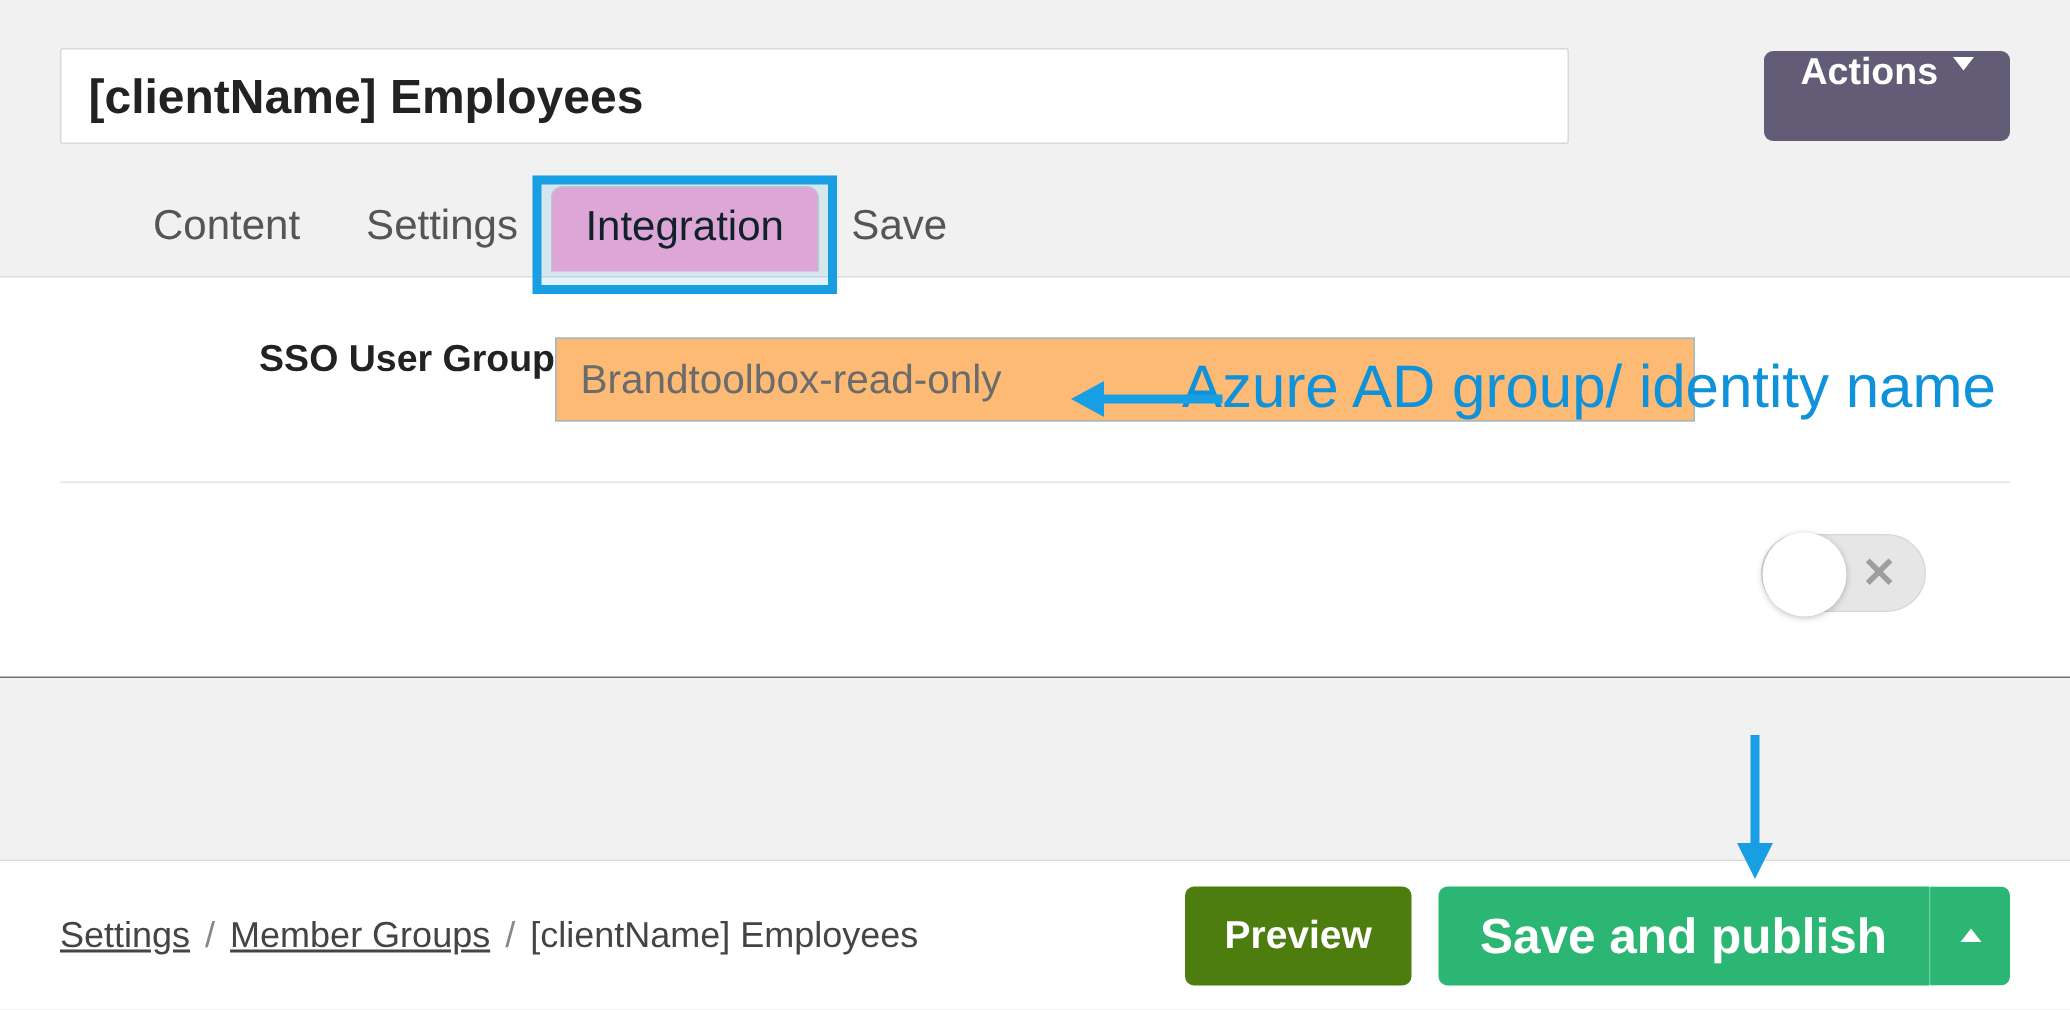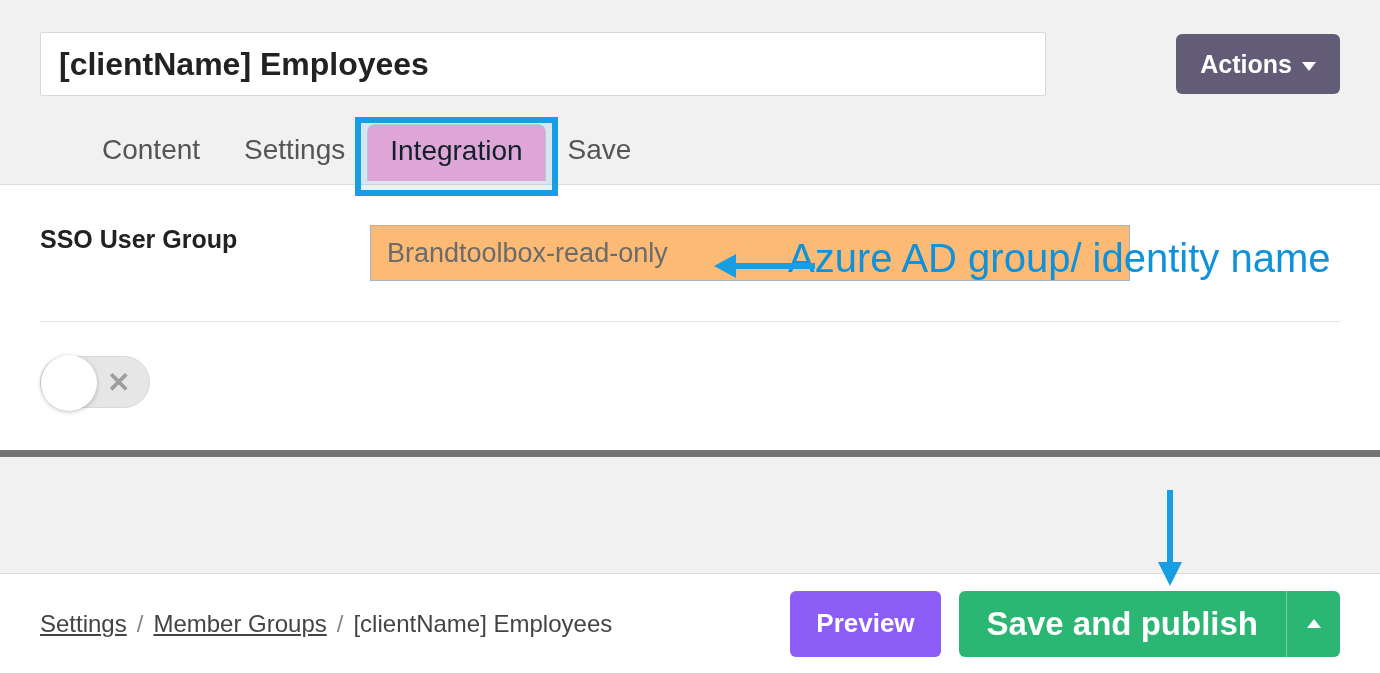--- a/index.html
+++ b/index.html
@@ -36,21 +36,21 @@
   .actions-btn {
     height: 60px;
     padding: 0 24px;
     background: #635c76;
     color: #fff;
     font-size: 25px;
     font-weight: 600;
     border: none;
     border-radius: 6px;
     display: inline-flex;
-    align-items: center;
+    align-items: flex-start;
     gap: 10px;
     cursor: pointer;
   }
   .actions-btn .caret {
     width: 0; height: 0;
     border-left: 7px solid transparent;
     border-right: 7px solid transparent;
     border-top: 9px solid #fff;
     margin-top: 4px;
   }
@@ -86,22 +86,23 @@
     border: 6px solid #189fe3;
     background: rgba(24,159,227,0.12);
     pointer-events: none;
     z-index: 5;
   }
 
   
   .panel {
     background: #fff;
     border-top: 1px solid #dcdcdc;
-    border-bottom: 7px solid #737373;
-    position: relative;
+    border-bottom: 1px solid #737373;
+    position: relative;
+    text-align: right;
   }
   .field-row {
     display: flex;
     padding: 40px 56px 0 40px;
     position: relative;
   }
   .field-col-label {
     width: 330px;
     flex-shrink: 0;
   }
@@ -195,21 +196,21 @@
     cursor: pointer;
   }
   .breadcrumb .sep { color: #888; }
   .breadcrumb .current { color: #444; }
 
   .footer-spacer { flex: 1; }
 
   .btn-preview {
     height: 66px;
     padding: 0 26px;
-    background: #8b5cf6;
+    background: #4d7c0f;
     color: #fff;
     border: none;
     border-radius: 6px;
     font-size: 26px;
     font-weight: 600;
     margin-right: 18px;
     cursor: pointer;
   }
   .btn-save-group {
     display: inline-flex;

